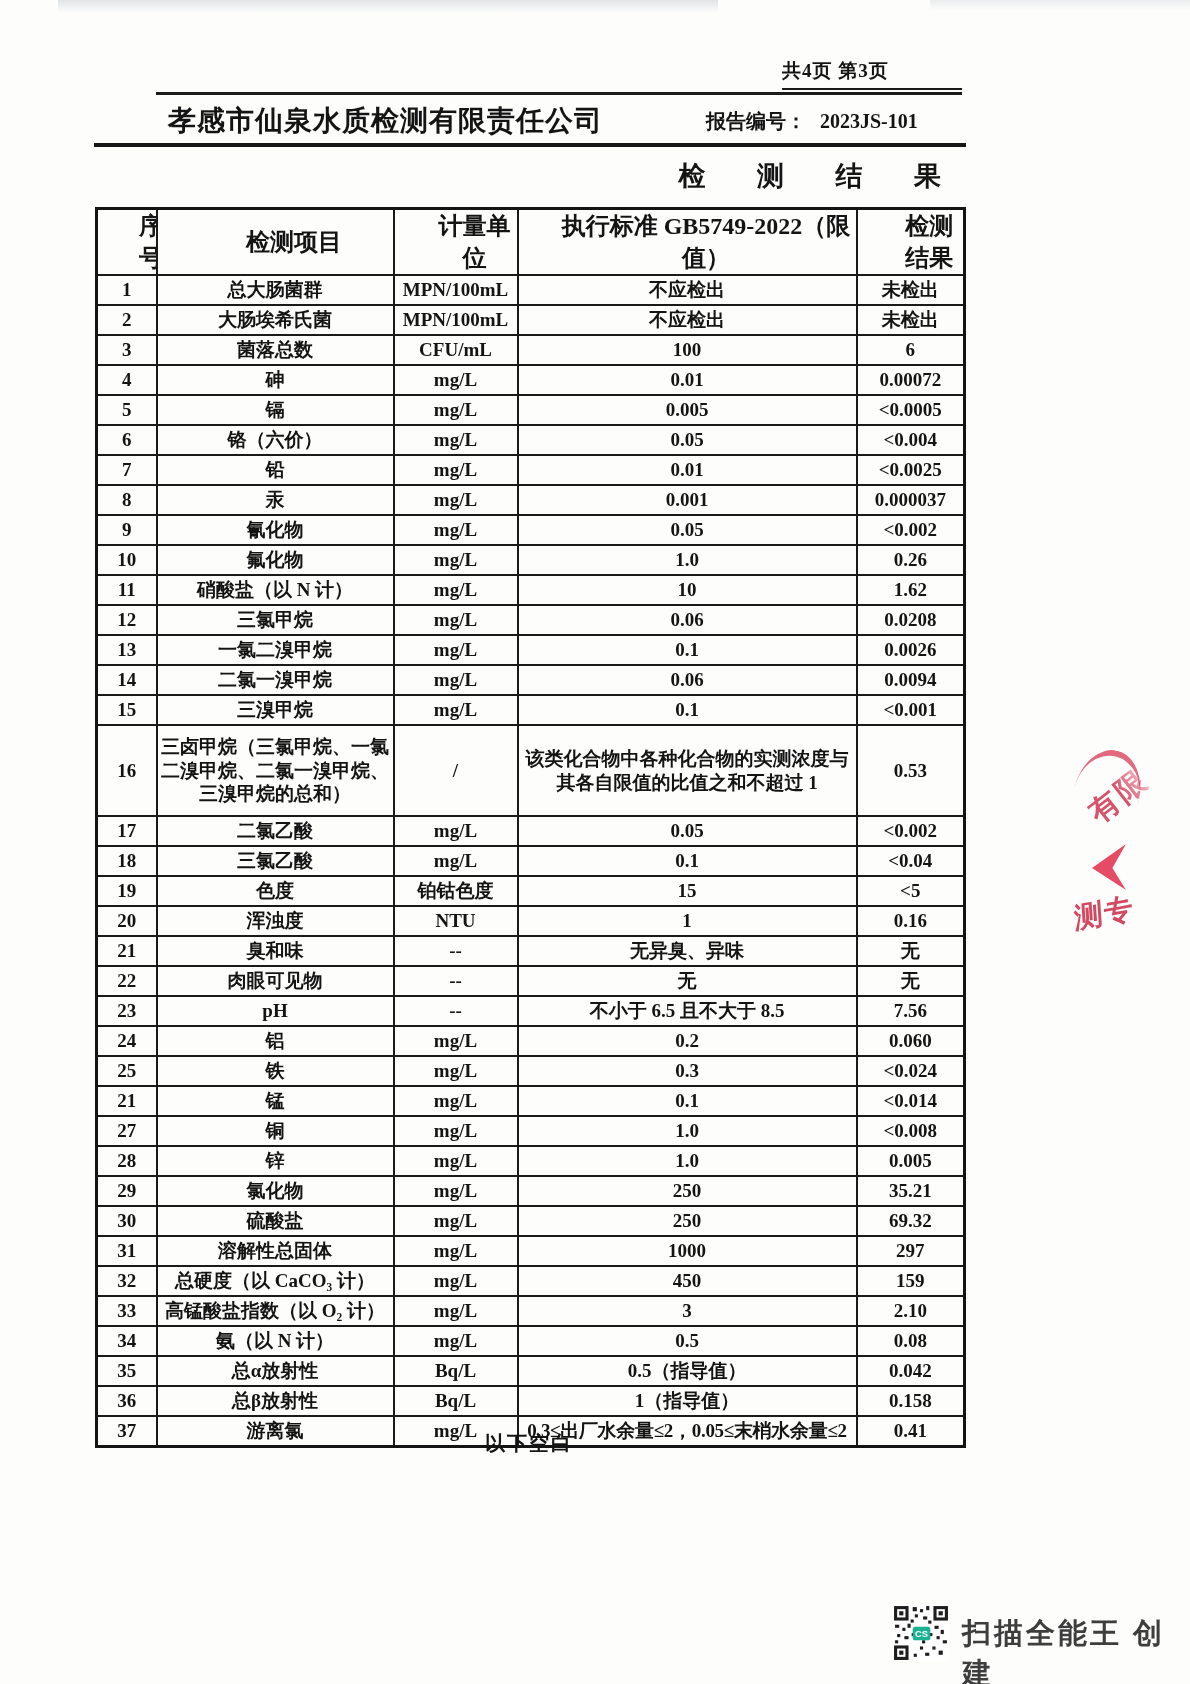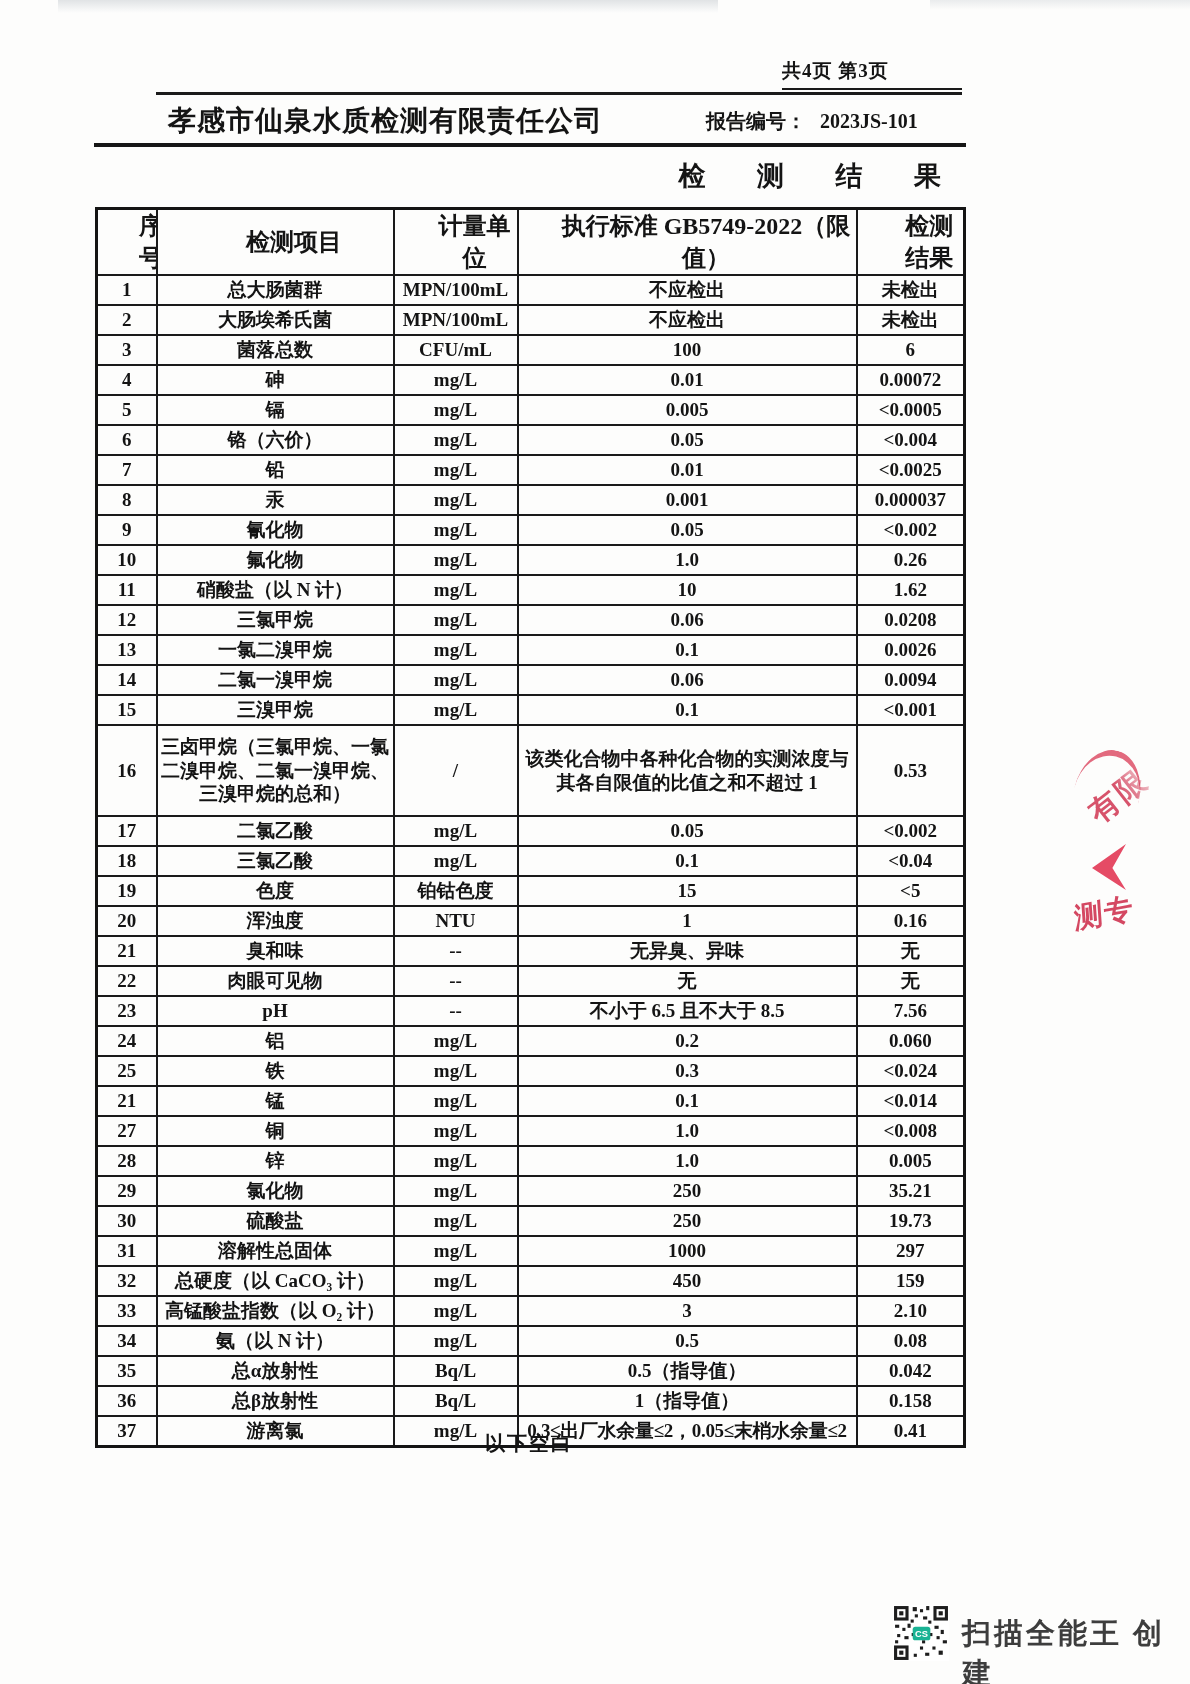--- a/index.html
+++ b/index.html
@@ -333,21 +333,21 @@
           <td>氯化物</td>
           <td>mg/L</td>
           <td>250</td>
           <td>35.21</td>
         </tr>
         <tr>
           <td>30</td>
           <td>硫酸盐</td>
           <td>mg/L</td>
           <td>250</td>
-          <td>19.73</td>
+          <td>69.32</td>
         </tr>
         <tr>
           <td>31</td>
           <td>溶解性总固体</td>
           <td>mg/L</td>
           <td>1000</td>
           <td>297</td>
         </tr>
         <tr>
           <td>32</td>

